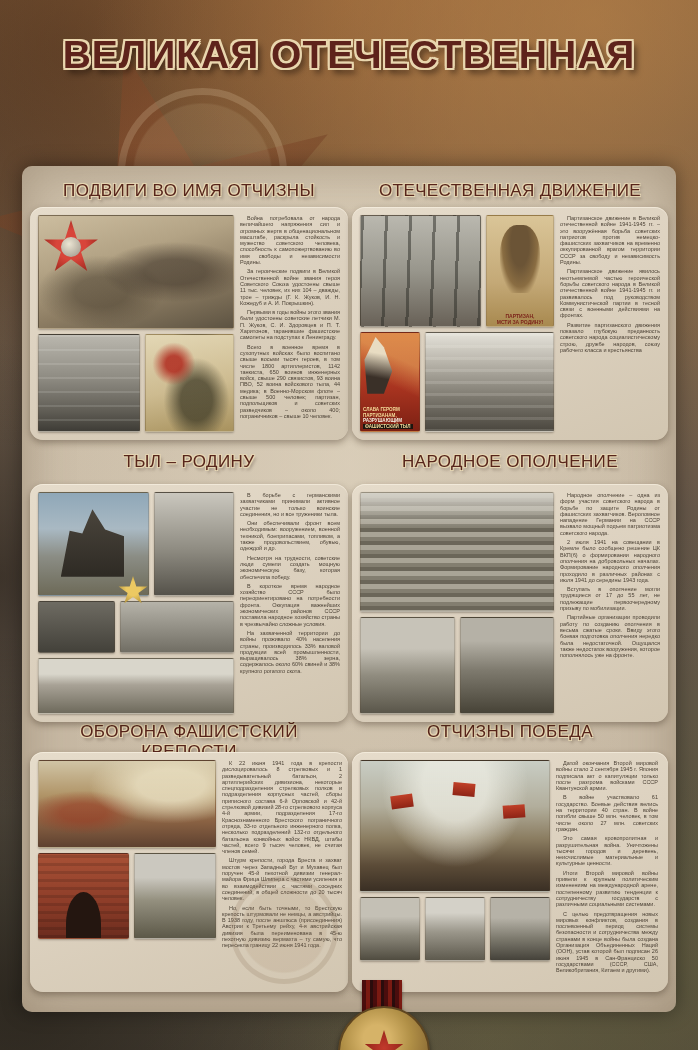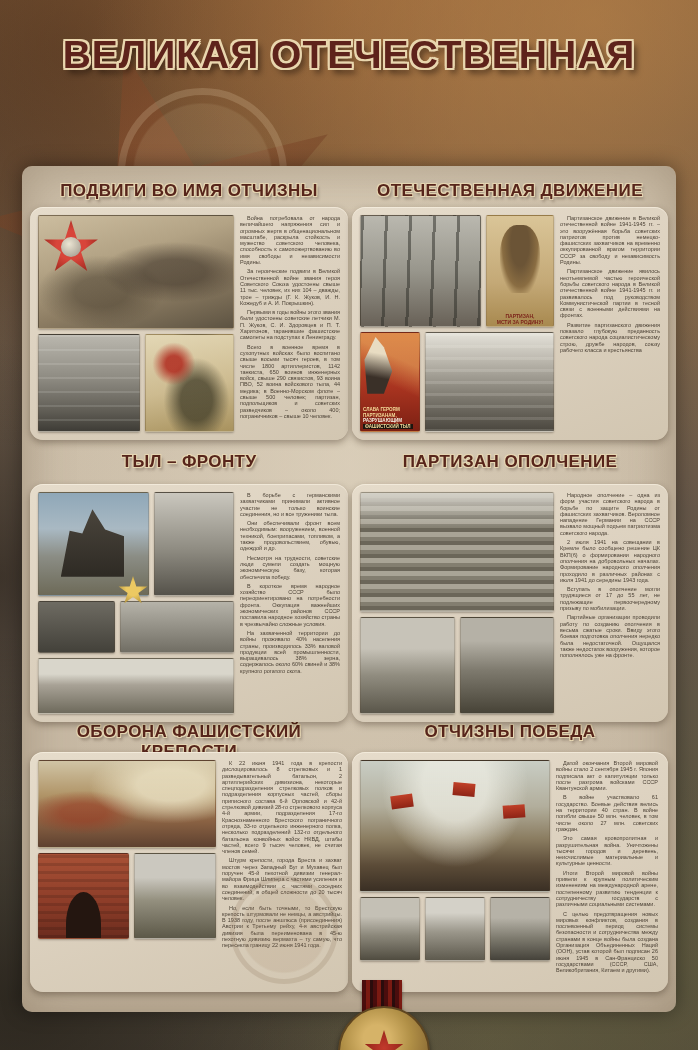--- a/index.html
+++ b/index.html
@@ -40,21 +40,21 @@
   .title .t{
     font-size:39px;line-height:46px;font-weight:800;letter-spacing:1px;color:#5e231b;
     text-shadow:
       -2px -2px 0 #e9d6ae, 2px -2px 0 #e9d6ae, -2px 2px 0 #e9d6ae, 2px 2px 0 #e9d6ae,
       0 -2px 0 #e9d6ae, 0 2px 0 #e9d6ae, -2px 0 0 #e9d6ae, 2px 0 0 #e9d6ae,
       4px 5px 6px rgba(20,10,5,.6);
   }
   
   .sec-head{
     position:absolute;z-index:2;text-align:center;margin:0;
-    font-size:17px;font-weight:700;letter-spacing:.4px;color:#57251b;
+    font-size:17px;font-weight:400;letter-spacing:.4px;color:#57251b;
     text-shadow:-1px -1px 0 #e6d6b2, 1px -1px 0 #e6d6b2, -1px 1px 0 #e6d6b2, 1px 1px 0 #e6d6b2, 2px 3px 3px rgba(40,20,10,.35);
   }
   .h1{left:30px;top:181px;width:318px;}
   .h2{left:352px;top:181px;width:316px;}
   .h3{left:30px;top:452px;width:318px;}
   .h4{left:352px;top:452px;width:316px;}
   .h5{left:30px;top:722px;width:318px;}
   .h6{left:352px;top:722px;width:316px;}
   
   .panel{
@@ -185,22 +185,22 @@
 <div class="wm-star"></div>
 <div class="wm-circle"></div>
 <div class="board"></div>
 
 <header class="title">
   <div class="t">ВЕЛИКАЯ ОТЕЧЕСТВЕННАЯ</div>
 </header>
 
 <h2 class="sec-head h1">ПОДВИГИ ВО ИМЯ ОТЧИЗНЫ</h2>
 <h2 class="sec-head h2">ОТЕЧЕСТВЕННАЯ ДВИЖЕНИЕ</h2>
-<h2 class="sec-head h3">ТЫЛ – ФРОНТУ</h2>
-<h2 class="sec-head h4">ПАРТИЗАН ОПОЛЧЕНИЕ</h2>
+<h2 class="sec-head h3">ТЫЛ – РОДИНУ</h2>
+<h2 class="sec-head h4">НАРОДНОЕ ОПОЛЧЕНИЕ</h2>
 <h2 class="sec-head h5">ОБОРОНА ФАШИСТСКИЙ КРЕПОСТИ</h2>
 <h2 class="sec-head h6">ОТЧИЗНЫ ПОБЕДА</h2>
 
 <section class="panel p-s1">
   <div class="collage">
     <div class="ph s1-battle">
       <div class="medal-star">
         <span class="star-core"></span>
       </div>
     </div>

